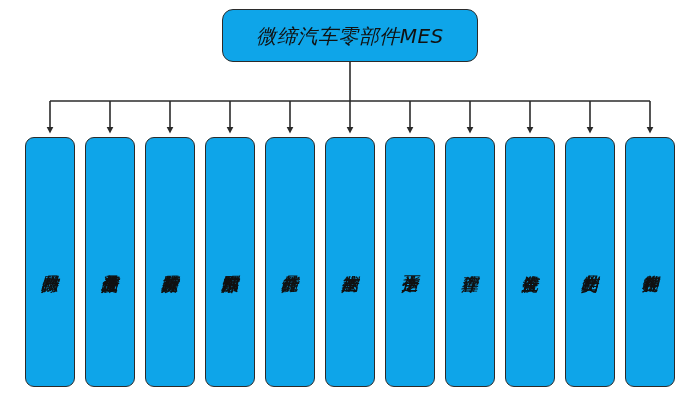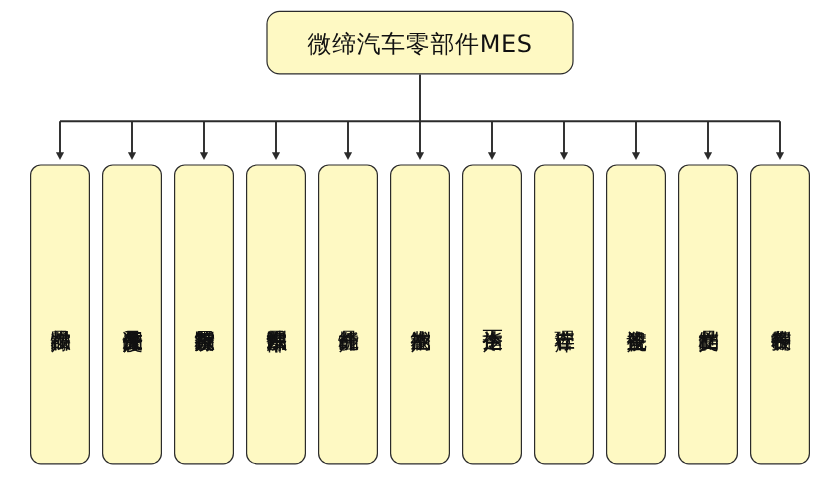--- a/index.html
+++ b/index.html
@@ -25,23 +25,24 @@
     position: absolute;
     left: 0;
     top: 0;
     width: 700px;
     height: 400px;
     pointer-events: none;
   }
   .node-box {
     position: absolute;
     box-sizing: border-box;
-    background: #fef9c3;
+    background: #0ea5e9;
     border: 1.4px solid #2b2b2b;
     border-radius: 9px;
+    font-style: italic;
   }
   #root-node {
     left: 222px;
     top: 9px;
     width: 256px;
     height: 53px;
     border-radius: 11px;
     display: flex;
     align-items: center;
     justify-content: center;

